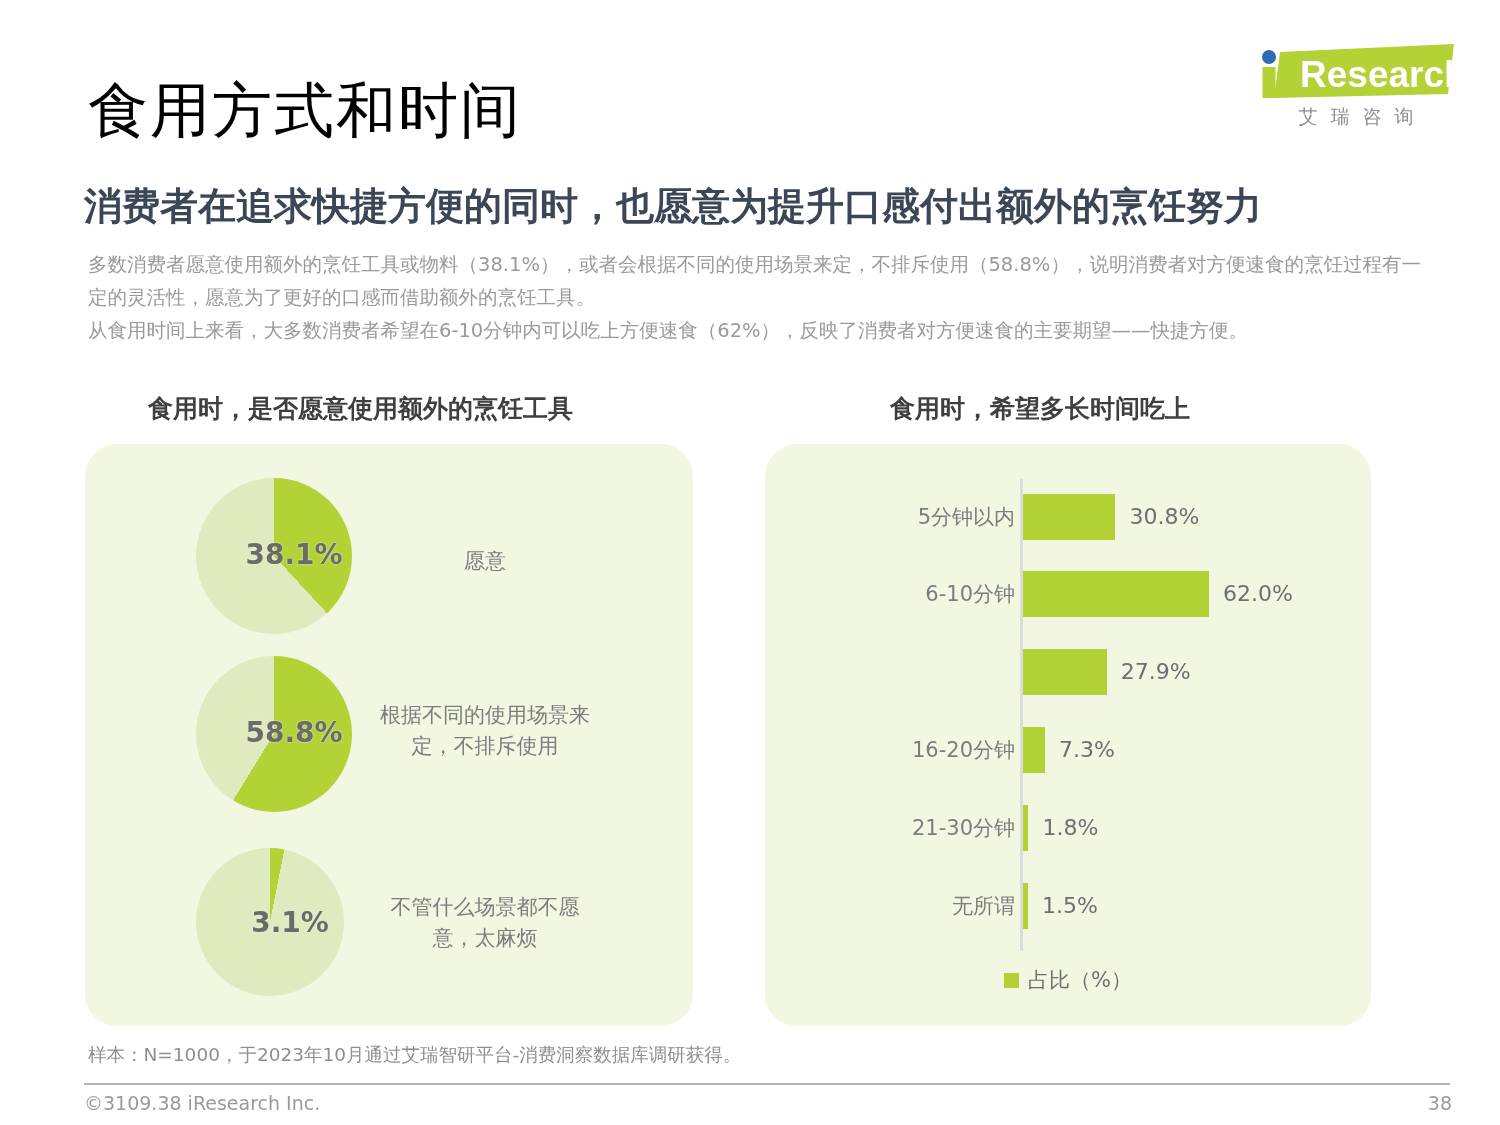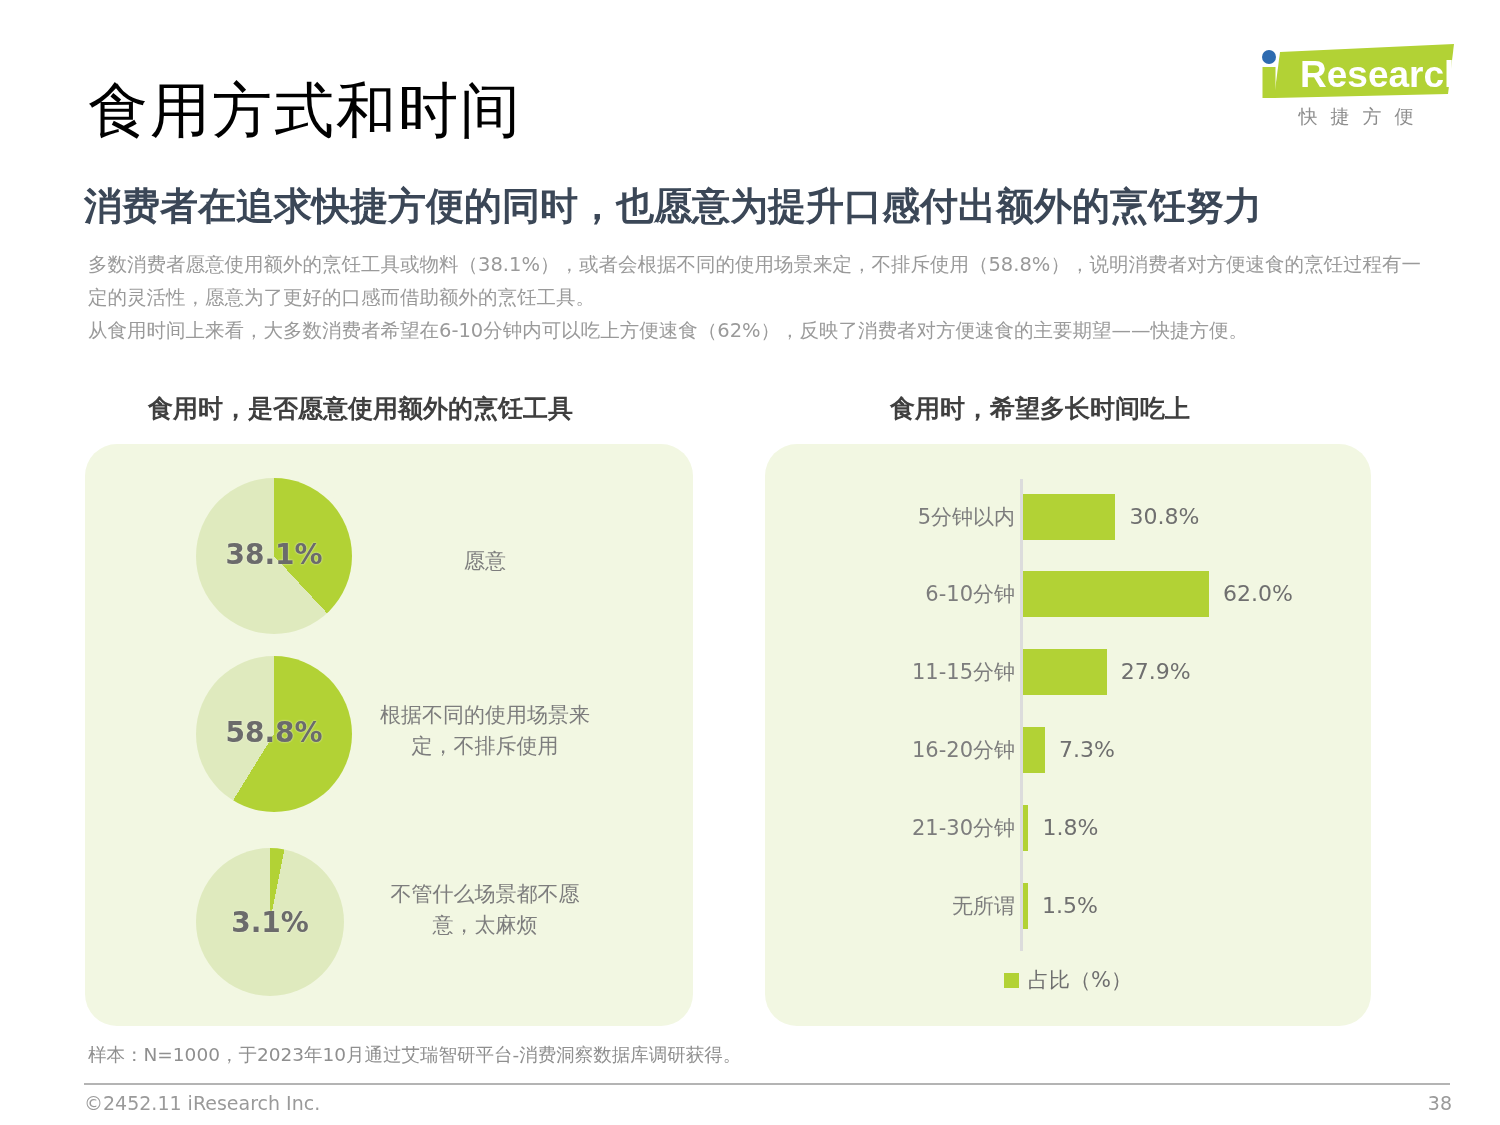--- a/index.html
+++ b/index.html
@@ -118,20 +118,21 @@
     position: absolute;
     left: 0;
     top: 60px;
     width: 156px;
     text-align: center;
     font-size: 28px;
     font-weight: 700;
     color: #6b6b6b;
     font-family: "DejaVu Sans", sans-serif;
     text-shadow: 0 0 2px #f2f7e2;
+    padding-left: 20px;
   }
   .pie-label {
     position: absolute;
     left: 370px;
     width: 230px;
     text-align: center;
     font-size: 21px;
     line-height: 31px;
     color: #7d7d7d;
     font-family: "DejaVu Sans", sans-serif;
@@ -228,21 +229,21 @@
 </head>
 <body>
 
 <div class="logo">
   <svg class="logo-mark" viewBox="0 0 196 58">
     <polygon points="22,10 196,2 190,52 16,56" fill="#b2d235"></polygon>
     <circle cx="11" cy="15" r="7" fill="#2e6bb0"></circle>
     <rect x="4.5" y="25" width="13" height="31" fill="#b2d235"></rect>
     <text x="42" y="45" font-family="Liberation Sans, sans-serif" font-size="37" font-weight="700" fill="#ffffff">Research</text>
   </svg>
-  <div class="logo-cn">快捷方便</div>
+  <div class="logo-cn">艾瑞咨询</div>
 </div>
 
 <div class="page-title">食用方式和时间</div>
 <div class="page-subtitle">消费者在追求快捷方便的同时，也愿意为提升口感付出额外的烹饪努力</div>
 
 <div class="body-copy">
   <p>多数消费者愿意使用额外的烹饪工具或物料（38.1%），或者会根据不同的使用场景来定，不排斥使用（58.8%），说明消费者对方便速食的烹饪过程有一定的灵活性，愿意为了更好的口感而借助额外的烹饪工具。</p>
   <p>从食用时间上来看，大多数消费者希望在6-10分钟内可以吃上方便速食（62%），反映了消费者对方便速食的主要期望——快捷方便。</p>
 </div>
 
@@ -263,39 +264,38 @@
     <div class="pie-value">58.8%</div>
   </div>
   <div class="pie-label" style="top:44px;">根据不同的使用场景来定，不排斥使用</div>
 </div>
 
 <div class="pie-row" style="top:848px; height:156px;">
   <div class="pie-wrap" style="top:0; width:148px; height:148px;">
     <div class="pie-disc" id="pie-disc-2" style="width: 148px; height: 148px; background: conic-gradient(rgb(178, 210, 53) 0deg, rgb(178, 210, 53) 11.16deg, rgb(223, 234, 190) 11.16deg, rgb(223, 234, 190) 360deg);"></div>
     <div class="pie-value" style="width:148px; top:58px;">3.1%</div>
   </div>
-  <div class="pie-label" style="top:31px;">不管什么场景都不愿意，太麻烦</div>
+  <div class="pie-label" style="top:44px;">不管什么场景都不愿意，太麻烦</div>
 </div>
 
 <div class="panel-title" id="bar-panel-title">食用时，希望多长时间吃上</div>
 <div class="panel" id="bar-panel"></div>
 <div class="bar-axis"></div>
 
 <div class="bar-row" style="top:479px;">
   <div class="bar-cat">5分钟以内</div>
   <div class="bar-fill" id="bar-fill-0" style="width: 92.4px;"></div>
   <div class="bar-val" id="bar-val-0" style="left: 364.4px;">30.8%</div>
 </div>
 <div class="bar-row" style="top:556px;">
   <div class="bar-cat">6-10分钟</div>
   <div class="bar-fill" id="bar-fill-1" style="width: 186px;"></div>
   <div class="bar-val" id="bar-val-1" style="left: 458px;">62.0%</div>
 </div>
 <div class="bar-row" style="top:634px;">
-  <div class="bar-cat">11-15分钟</div>
   <div class="bar-fill" id="bar-fill-2" style="width: 83.7px;"></div>
   <div class="bar-val" id="bar-val-2" style="left: 355.7px;">27.9%</div>
 </div>
 <div class="bar-row" style="top:712px;">
   <div class="bar-cat">16-20分钟</div>
   <div class="bar-fill" id="bar-fill-3" style="width: 21.9px;"></div>
   <div class="bar-val" id="bar-val-3" style="left: 293.9px;">7.3%</div>
 </div>
 <div class="bar-row" style="top:790px;">
   <div class="bar-cat">21-30分钟</div>
@@ -307,14 +307,14 @@
   <div class="bar-fill" id="bar-fill-5" style="width: 5px;"></div>
   <div class="bar-val" id="bar-val-5" style="left: 277px;">1.5%</div>
 </div>
 
 <div class="legend">
   <span class="legend-swatch"></span><span>占比（%）</span>
 </div>
 
 <div class="source-note">样本：N=1000，于2023年10月通过艾瑞智研平台-消费洞察数据库调研获得。</div>
 <div class="footer-rule"></div>
-<div class="footer-left">©2452.11 iResearch Inc.</div>
+<div class="footer-left">©3109.38 iResearch Inc.</div>
 <div class="footer-right">38</div>
 
 </body></html>

